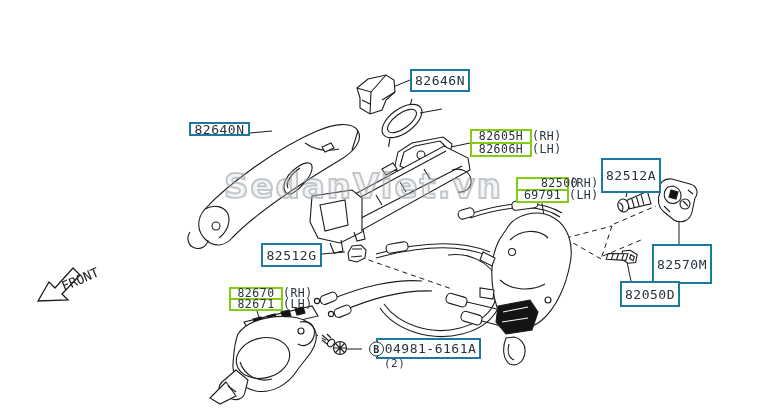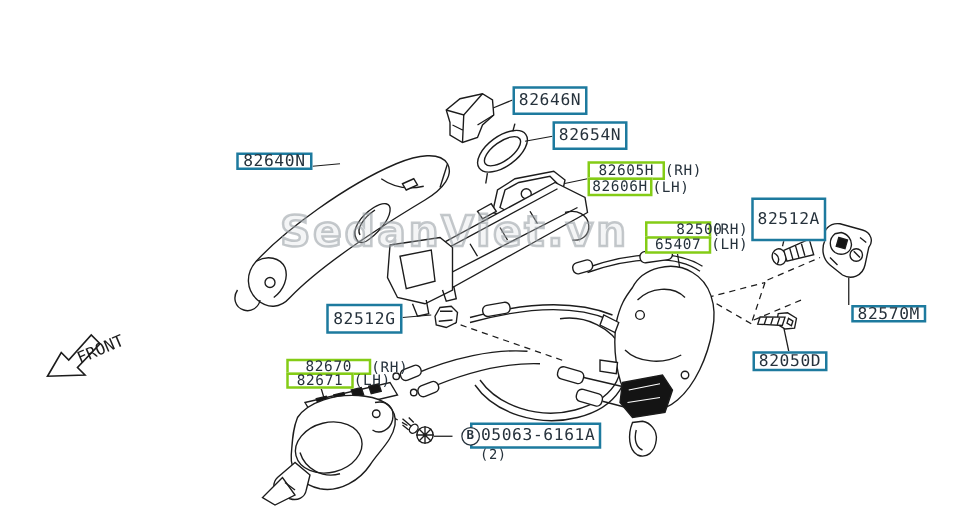--- a/index.html
+++ b/index.html
@@ -189,67 +189,66 @@
     </g>
 
     <g>
       <path d="M38,301 L49,282 L55,288 L73,268 L80,275 L62,294 L68,300 Z" stroke="#1c1c1c" stroke-width="1.3" fill="#fff"></path>
       <text x="0" y="0" transform="translate(64,291) rotate(-23)" font-family="DejaVu Sans Mono, monospace" font-size="13" fill="#1c1c1c">FRONT</text>
     </g>
   </svg>
 
   <div class="lbl" style="left:410px;top:69px;width:60px;height:23px;">82646N</div>
 
-  <div class="lbl" style="left:442px;top:97px;width:60px;height:23px;">82654N</div>
 
   <div class="lbl" style="left:189px;top:122px;width:61px;height:14px;">82640N</div>
 
   <div class="dbl" style="left:470px;top:129px;">
     <div class="row" style="width:62px;height:15px;">
       <span>82605H</span>
       <span class="suffix">(RH)</span>
     </div>
-    <div class="row" style="width:52px;height:15px;">
+    <div class="row" style="width:62px;height:15px;">
       <span>82606H</span>
       <span class="suffix">(LH)</span>
     </div>
   </div>
 
 
   <div class="dbl" style="left:516px;top:177px;">
     <div class="row" style="width:53px;height:14px;padding-left:34px;">
       <span>82500</span>
       <span class="suffix">(RH)</span>
     </div>
     <div class="row" style="width:53px;height:14px;">
-      <span>65407</span>
+      <span>69791</span>
       <span class="suffix">(LH)</span>
     </div>
   </div>
 
   <div class="lbl" style="left:261px;top:243px;width:61px;height:24px;">82512G</div>
 
   <div class="lbl" style="left:601px;top:158px;width:60px;height:35px;">82512A</div>
 
-  <div class="lbl" style="left:681px;top:244px;width:60px;height:14px;">82570M</div>
-
-  <div class="lbl" style="left:602px;top:281px;width:60px;height:16px;">82050D</div>
+  <div class="lbl" style="left:652px;top:244px;width:60px;height:40px;">82570M</div>
+
+  <div class="lbl" style="left:620px;top:281px;width:60px;height:26px;">82050D</div>
 
   <div class="dbl" style="left:229px;top:287px;">
-    <div class="row" style="width:68px;height:13px;">
+    <div class="row" style="width:54px;height:13px;">
       <span>82670</span>
       <span class="suffix">(RH)</span>
     </div>
     <div class="row" style="width:54px;height:13px;">
       <span>82671</span>
       <span class="suffix">(LH)</span>
     </div>
   </div>
 
   <div class="lbl pad08" style="left:376px;top:338px;width:105px;height:21px;">
     <span class="circ">B</span>
-    <span>05063-6161A</span>
+    <span>04981-6161A</span>
     <span class="qty">(2)</span>
   </div>
 
   <div id="watermark">SedanViet.vn</div>
 
 </div>
 
 </body></html>

